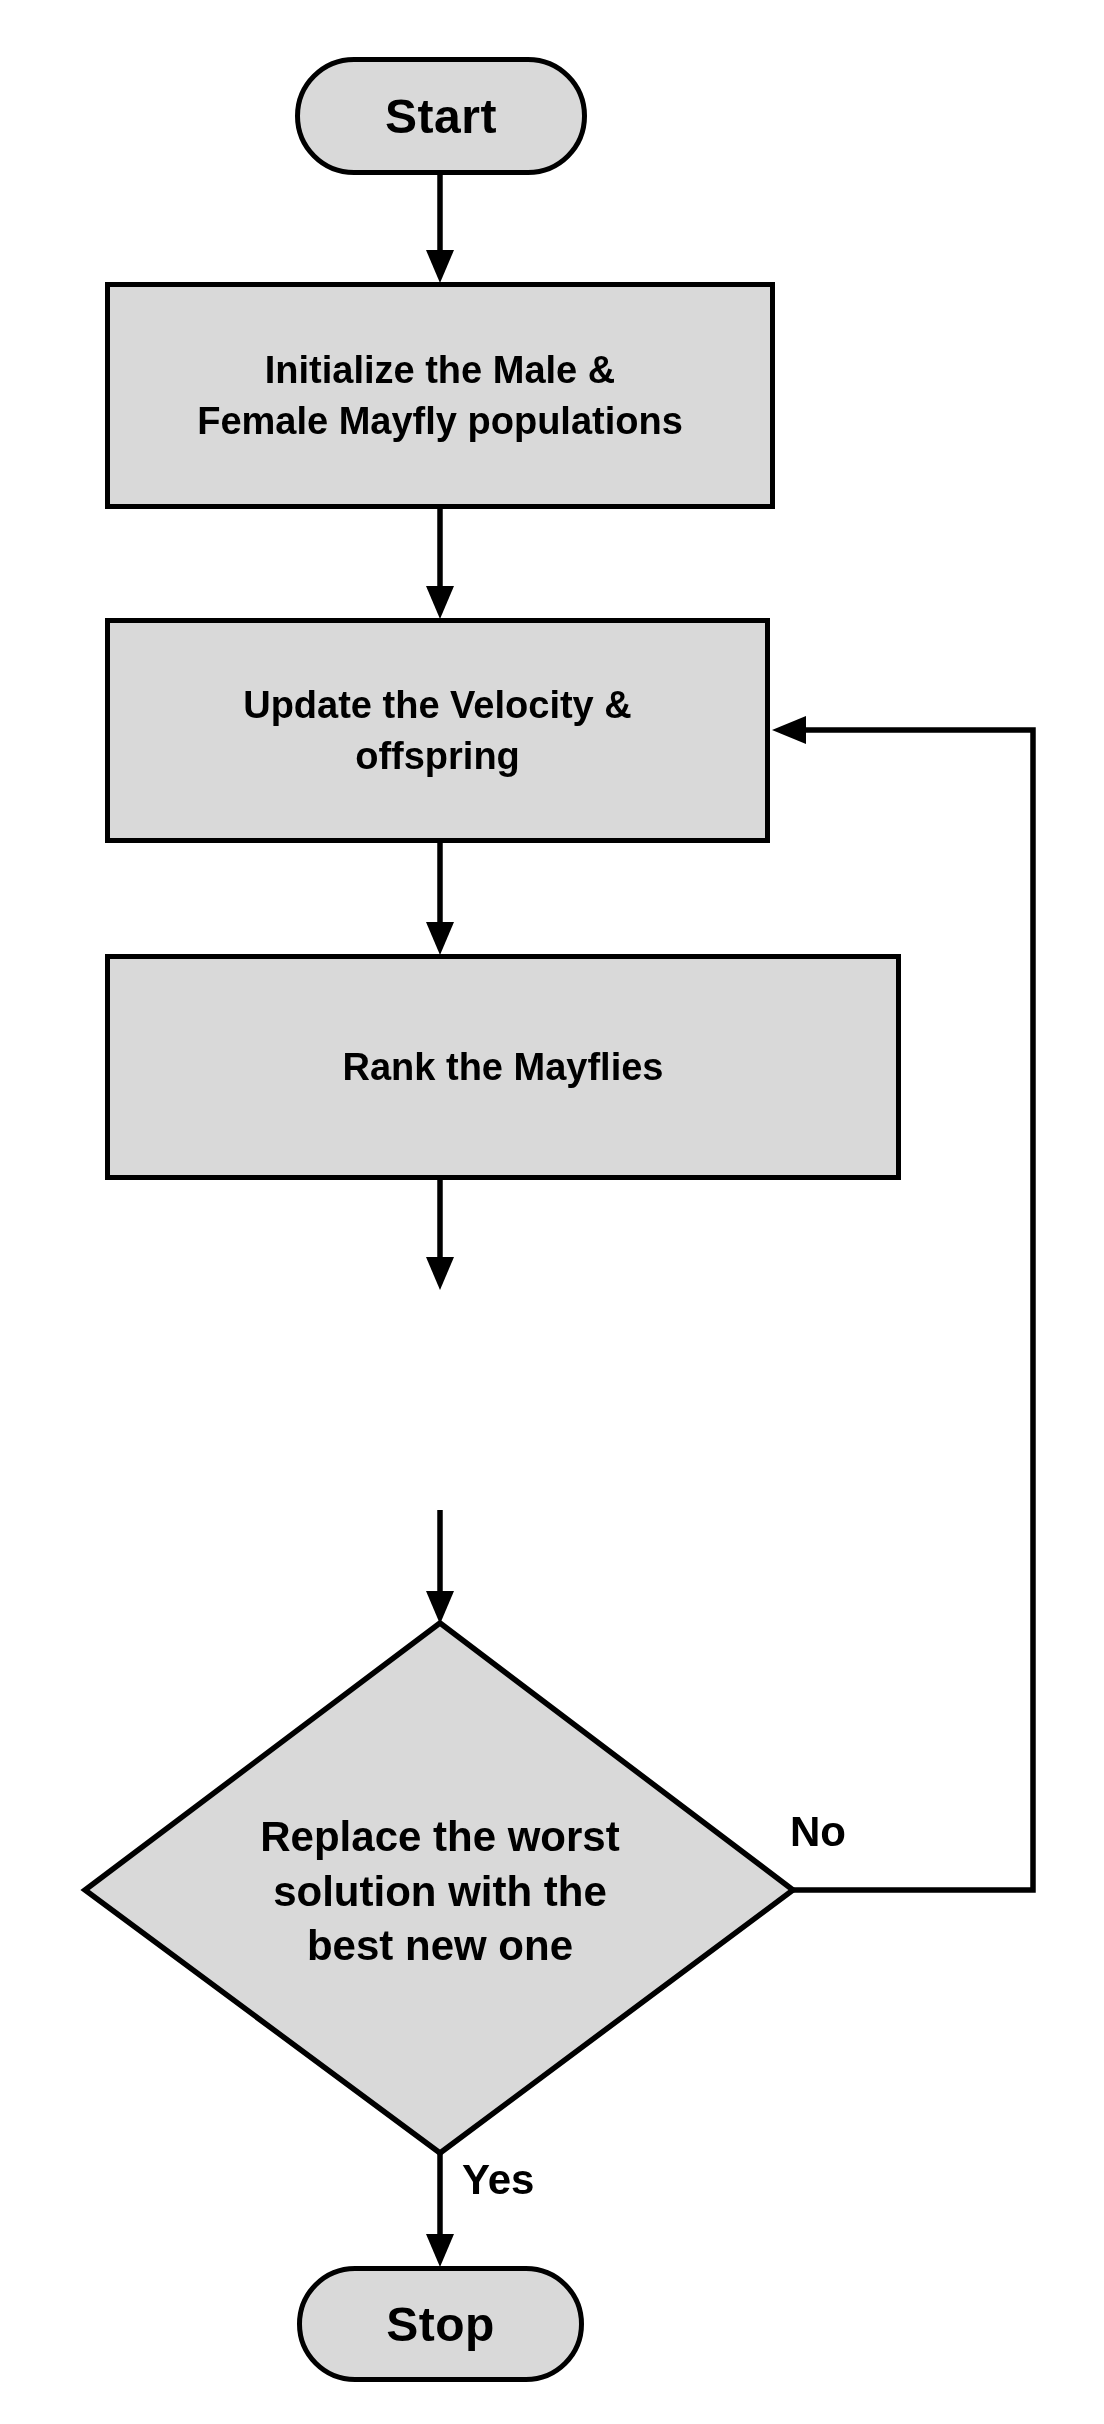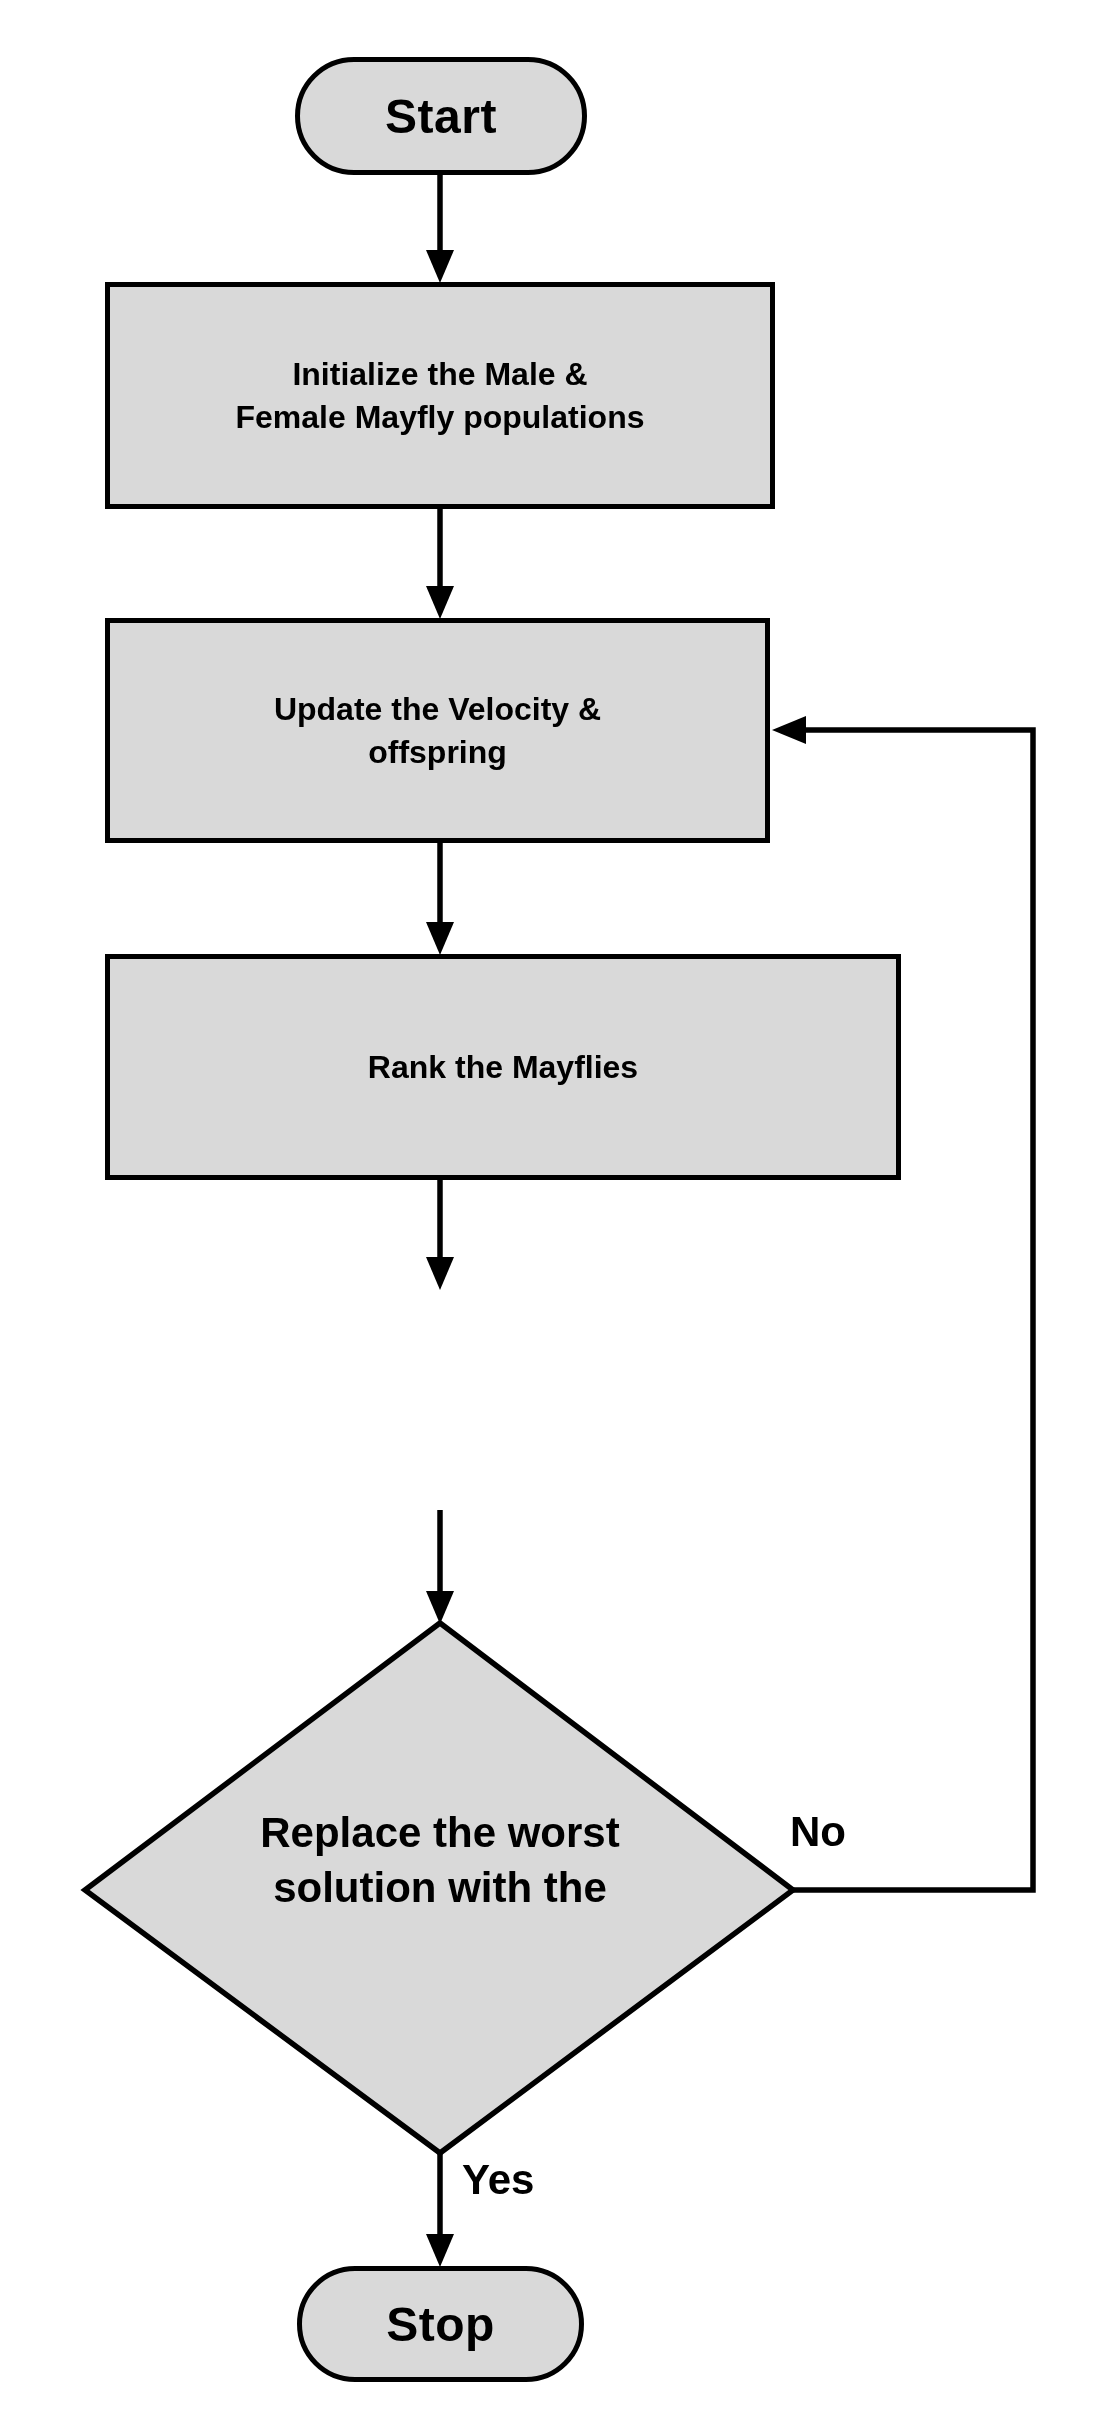--- a/index.html
+++ b/index.html
@@ -7,23 +7,23 @@
   .canvas{position:relative;width:1104px;height:2424px;background:var(--bg,#ffffff);overflow:hidden}
   svg.wires{position:absolute;left:0;top:0}
   .wire{stroke:var(--stroke,#000);stroke-width:5.5;fill:none}
   .head{fill:var(--stroke,#000);stroke:none}
   .diamond{fill:var(--node-fill,#d9d9d9);stroke:var(--stroke,#000);stroke-width:5.5}
   .node{position:absolute;box-sizing:border-box;background:var(--node-fill,#d9d9d9);
         border:5px solid var(--stroke,#000);display:flex;flex-direction:column;
         align-items:center;justify-content:center;text-align:center;font-weight:bold;color:#000}
   .stadium{border-radius:70px}
   .terminator{font-size:48px;letter-spacing:0.5px}
-  .process{font-size:32px;line-height:1.32}
+  .process{font-size:38px;line-height:1.32}
   .decision-text{position:absolute;box-sizing:border-box;display:flex;flex-direction:column;
-        align-items:center;justify-content:flex-start;text-align:center;font-weight:bold;
+        align-items:center;justify-content:flex-end;text-align:center;font-weight:bold;
         font-size:42px;line-height:1.3;color:#000}
   .edge-label{position:absolute;font-weight:bold;font-size:42px;color:#000;text-align:left}
 </style>
 </head>
 <body>
 
 <div class="canvas">
 
   <svg class="wires" width="1104" height="2424" viewBox="0 0 1104 2424">
 
@@ -66,20 +66,21 @@
   </div>
 
   <div class="node process" style="left:105px;top:954px;width:796px;height:226px">
     <span>Rank the Mayflies</span>
   </div>
 
 
   <div class="decision-text" style="left:160px;top:1806px;width:560px;height:168px">
     <span>Replace the worst</span>
     <span>solution with the</span>
+    <span>best new one</span>
   </div>
 
   <div class="edge-label" style="left:790px;top:1808px;width:80px">No</div>
   <div class="edge-label" style="left:462px;top:2156px;width:100px">Yes</div>
 
   <div class="node stadium terminator" style="left:297px;top:2266px;width:287px;height:116px">
     <span>Stop</span>
   </div>
 
 </div>

